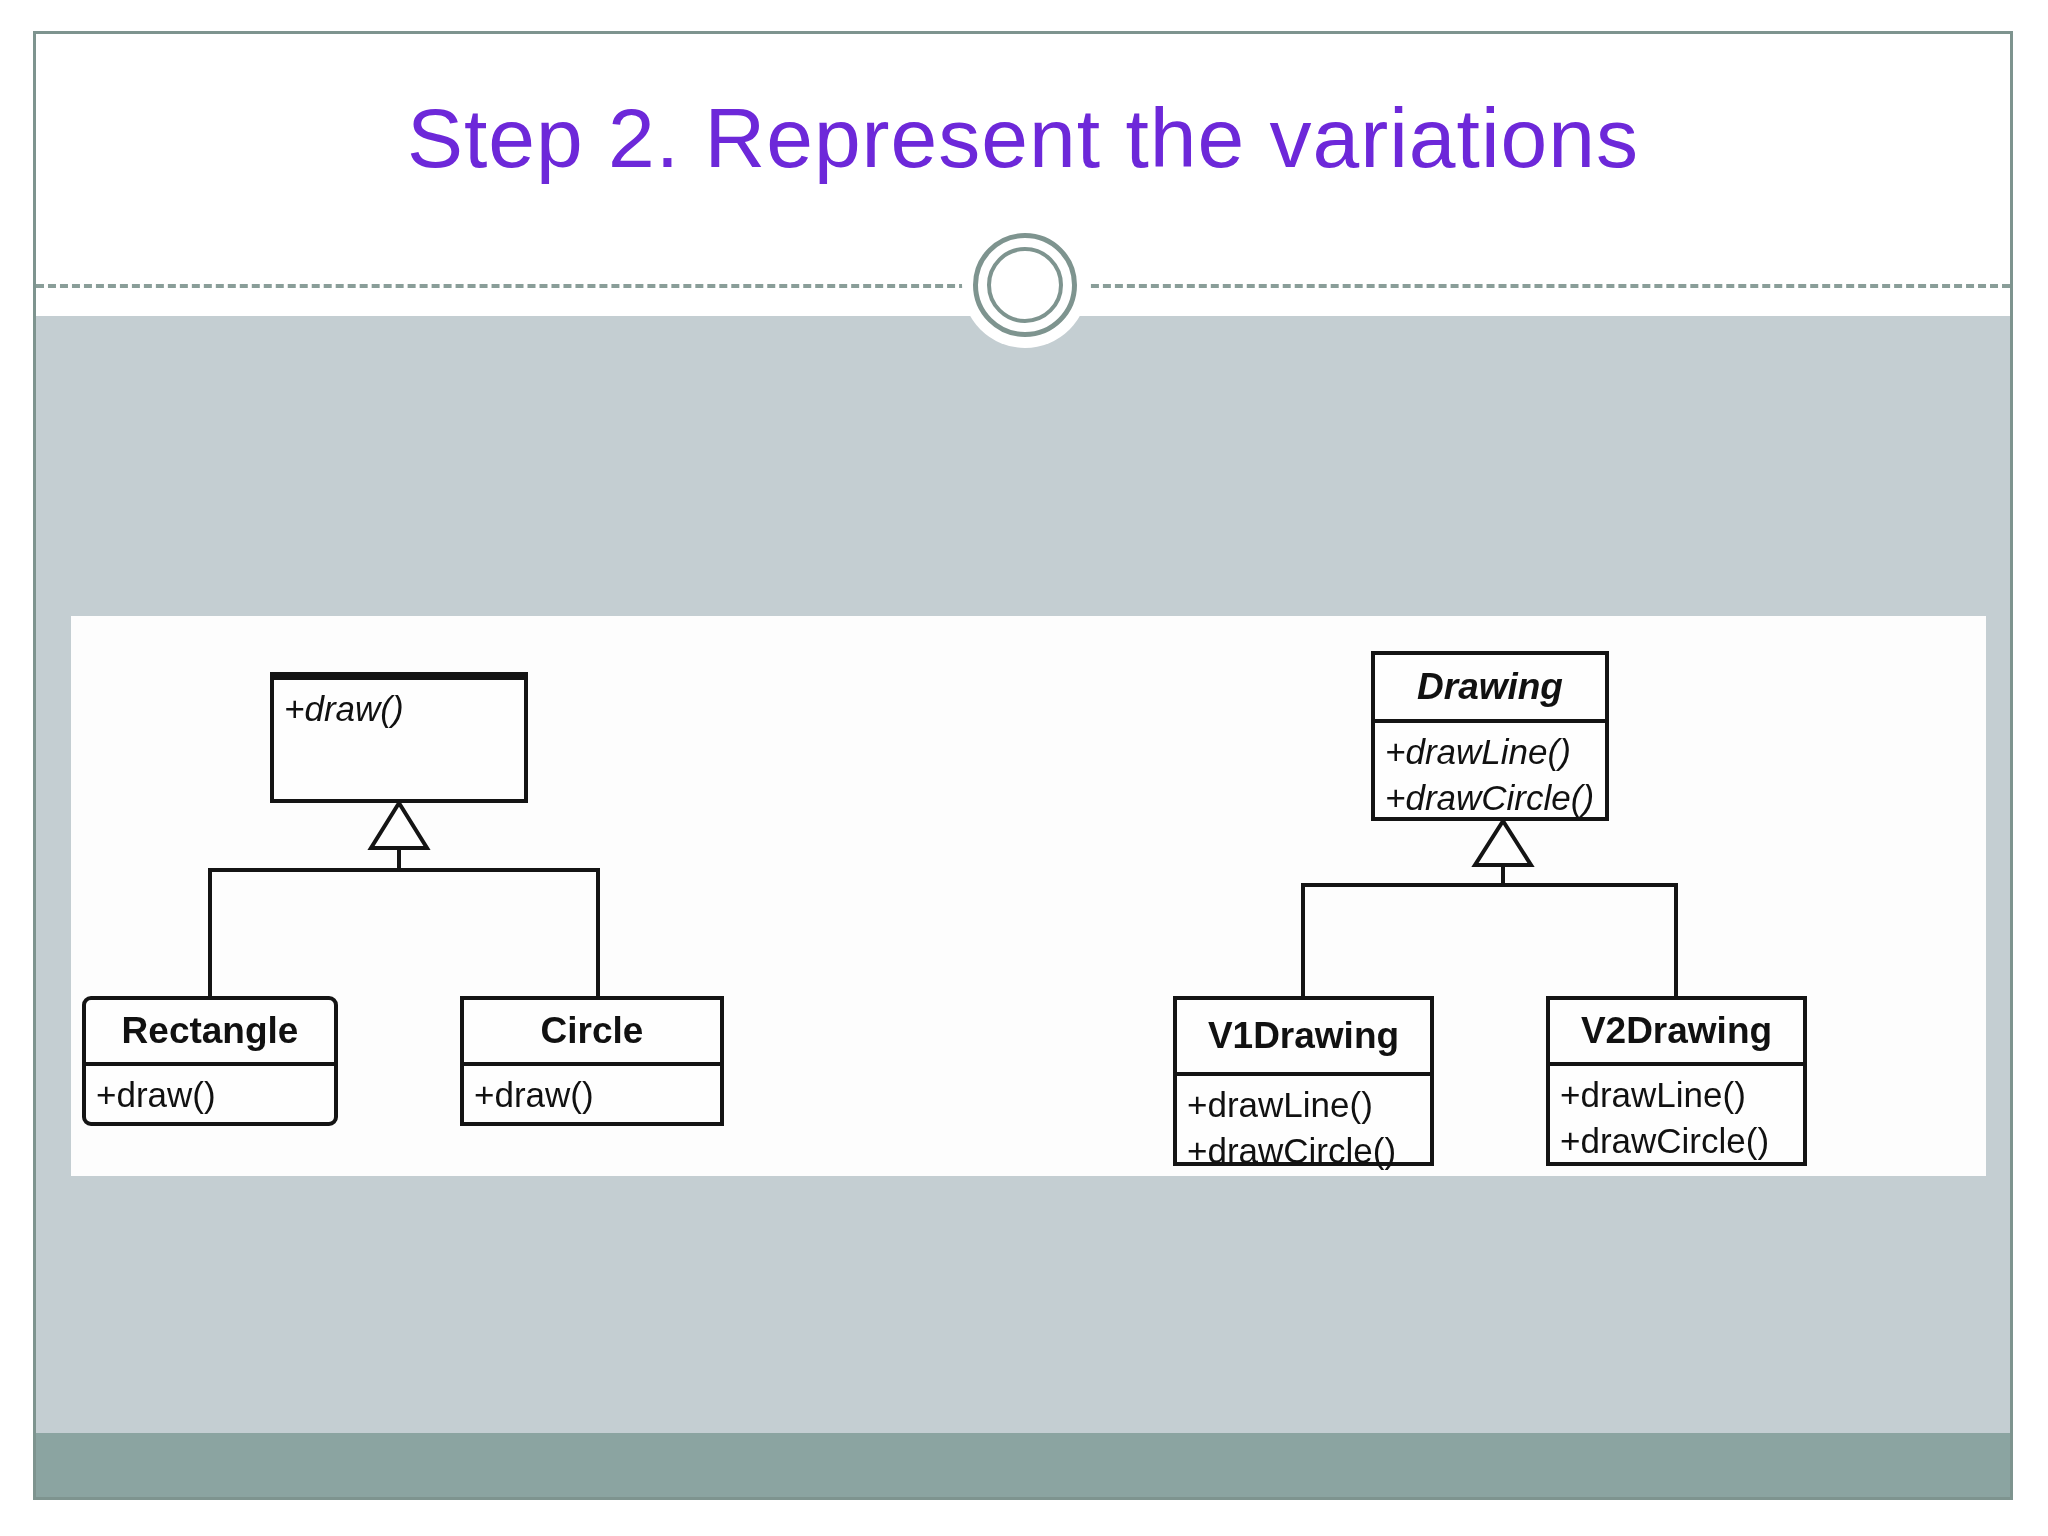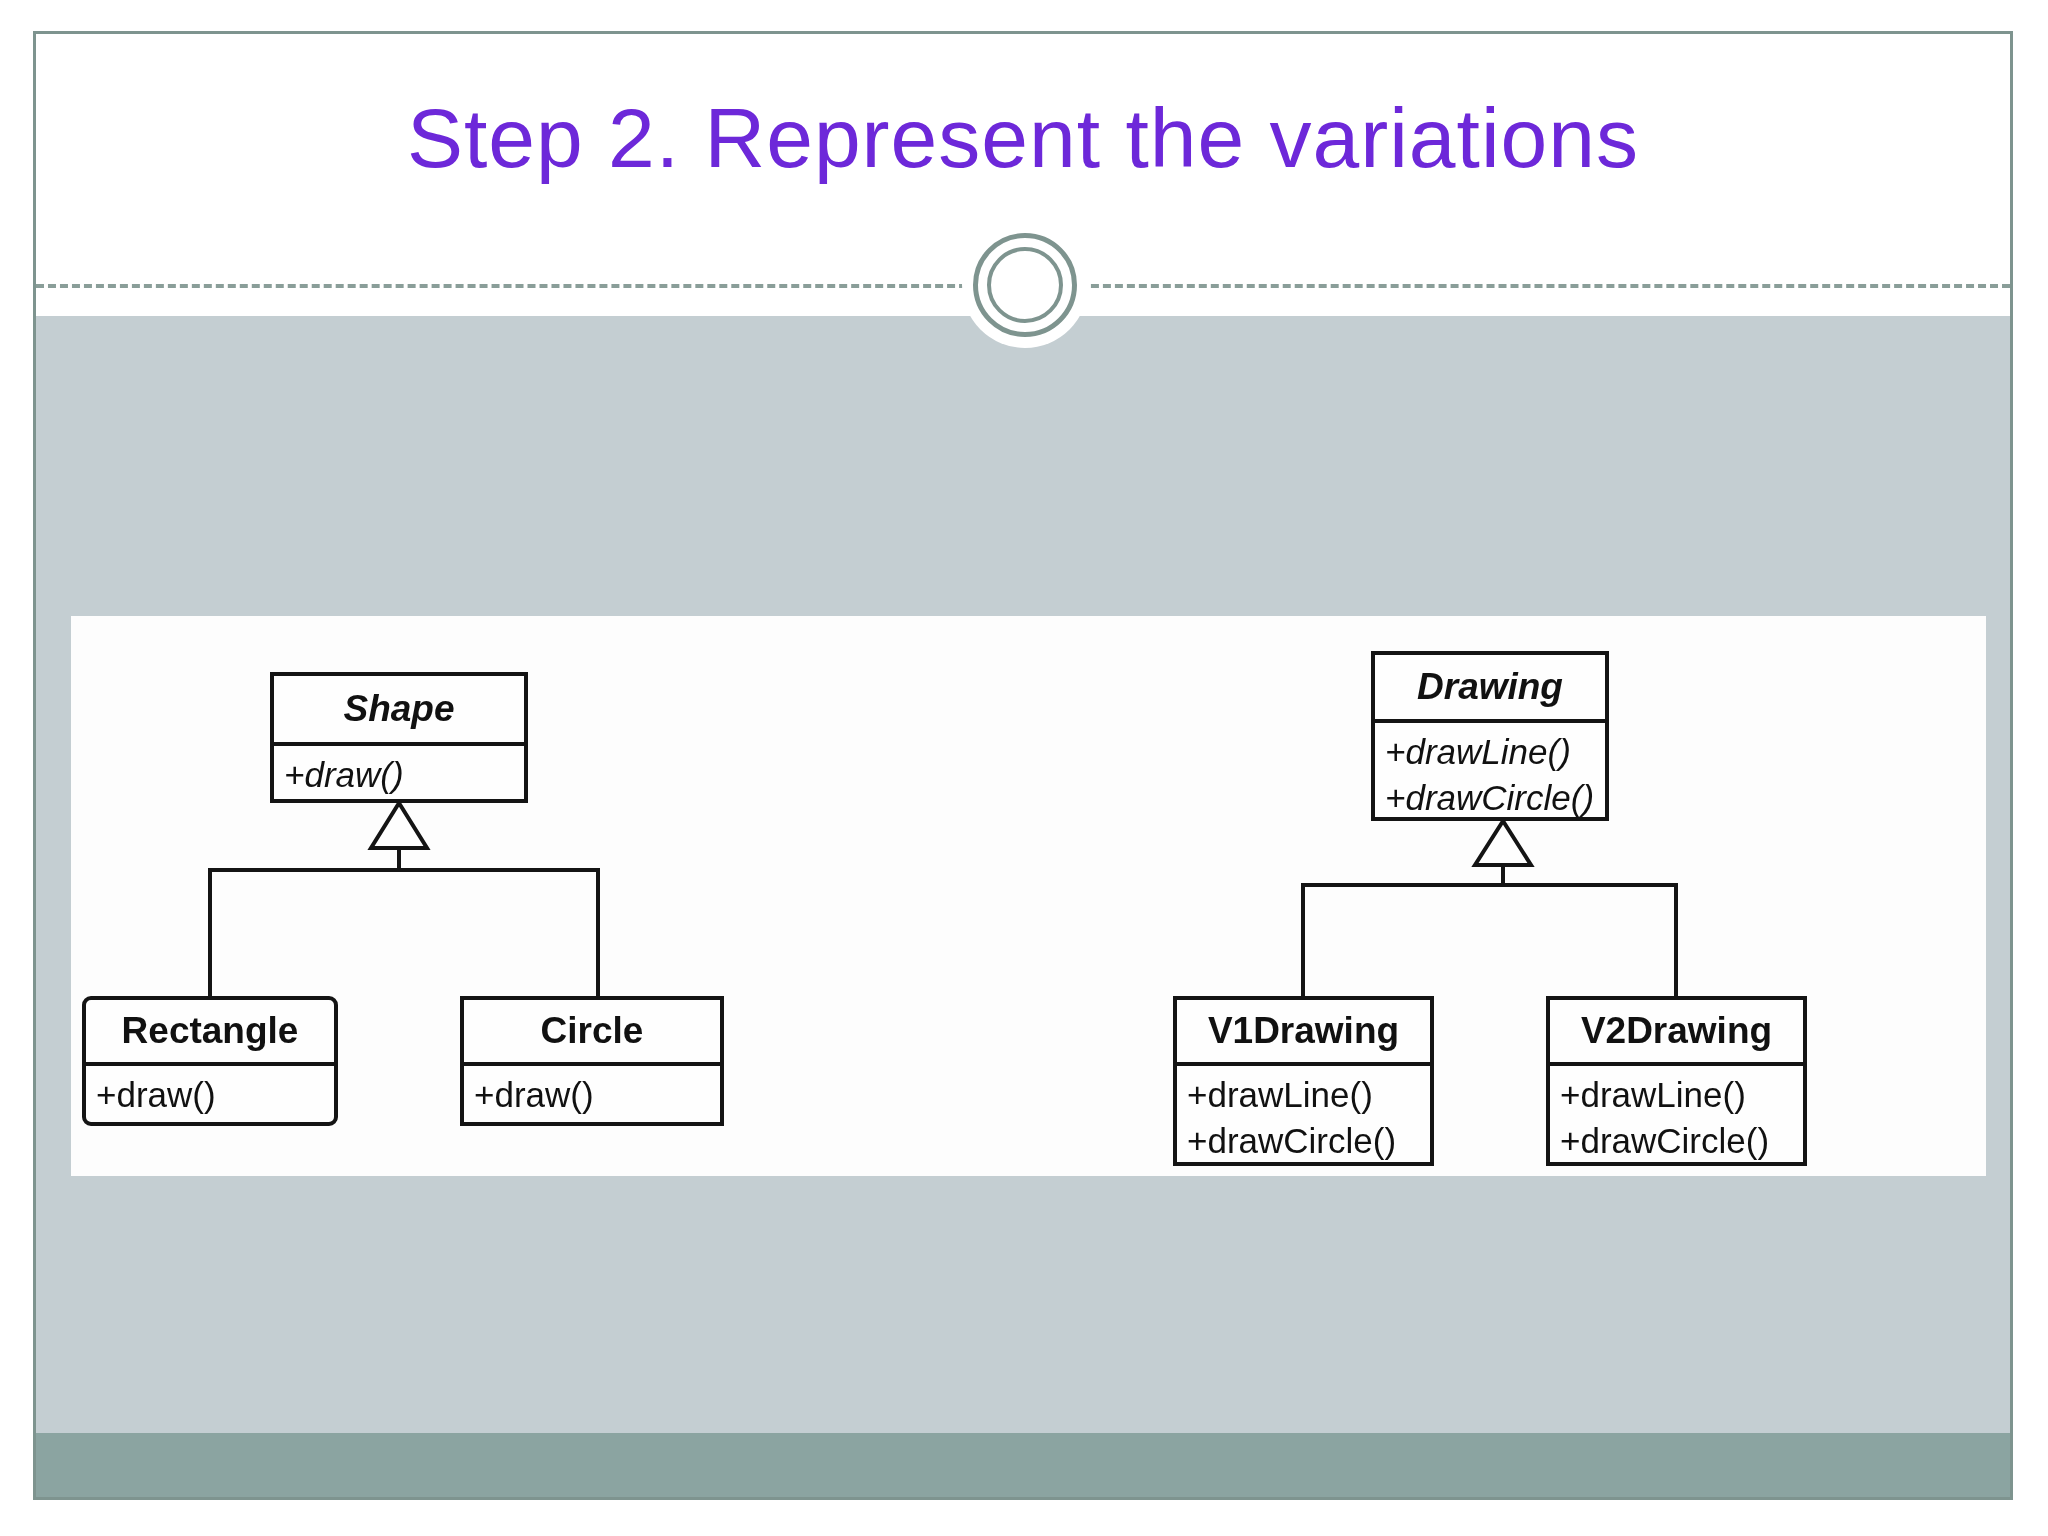--- a/index.html
+++ b/index.html
@@ -47,21 +47,21 @@
 
   .box-shape     { left:199px;  top:56px;  width:258px; height:131px; }
   .box-shape .uml-title { height:66px; }
   .box-rectangle { left:11px;   top:380px; width:256px; height:130px;border-radius:9px; }
   .box-rectangle .uml-title { height:62px; }
   .box-circle    { left:389px;  top:380px; width:264px; height:130px; }
   .box-circle .uml-title { height:62px; }
   .box-drawing   { left:1300px; top:35px;  width:238px; height:170px; }
   .box-drawing .uml-title { height:64px; }
   .box-v1        { left:1102px; top:380px; width:261px; height:170px; }
-  .box-v1 .uml-title { height:62px;text-align:center; }
+  .box-v1 .uml-title { height:72px;text-align:center; }
   .box-v2        { left:1475px; top:380px; width:261px; height:170px; }
   .box-v2 .uml-title { height:62px;border-radius:7px; }
 </style>
 </head>
 <body>
 
 <div class="stage">
   <div class="frame">
 
     <div class="title">Step 2. Represent the variations</div>
@@ -85,21 +85,20 @@
         <line x1="527" y1="252" x2="527" y2="382" stroke="#141414" stroke-width="4"></line>
 
         <polygon points="1432,205 1404,249 1460,249" fill="#fefefe" stroke="#141414" stroke-width="4"></polygon>
         <line x1="1432" y1="249" x2="1432" y2="269" stroke="#141414" stroke-width="4"></line>
         <line x1="1232" y1="269" x2="1605" y2="269" stroke="#141414" stroke-width="4"></line>
         <line x1="1232" y1="267" x2="1232" y2="382" stroke="#141414" stroke-width="4"></line>
         <line x1="1605" y1="267" x2="1605" y2="382" stroke="#141414" stroke-width="4"></line>
       </svg>
 
       <div class="uml-box abstract box-shape">
-        <div class="uml-title">Shape</div>
         <div class="uml-methods">
           <div>+draw()</div>
         </div>
       </div>
 
       <div class="uml-box box-rectangle">
         <div class="uml-title">Rectangle</div>
         <div class="uml-methods">
           <div>+draw()</div>
         </div>

